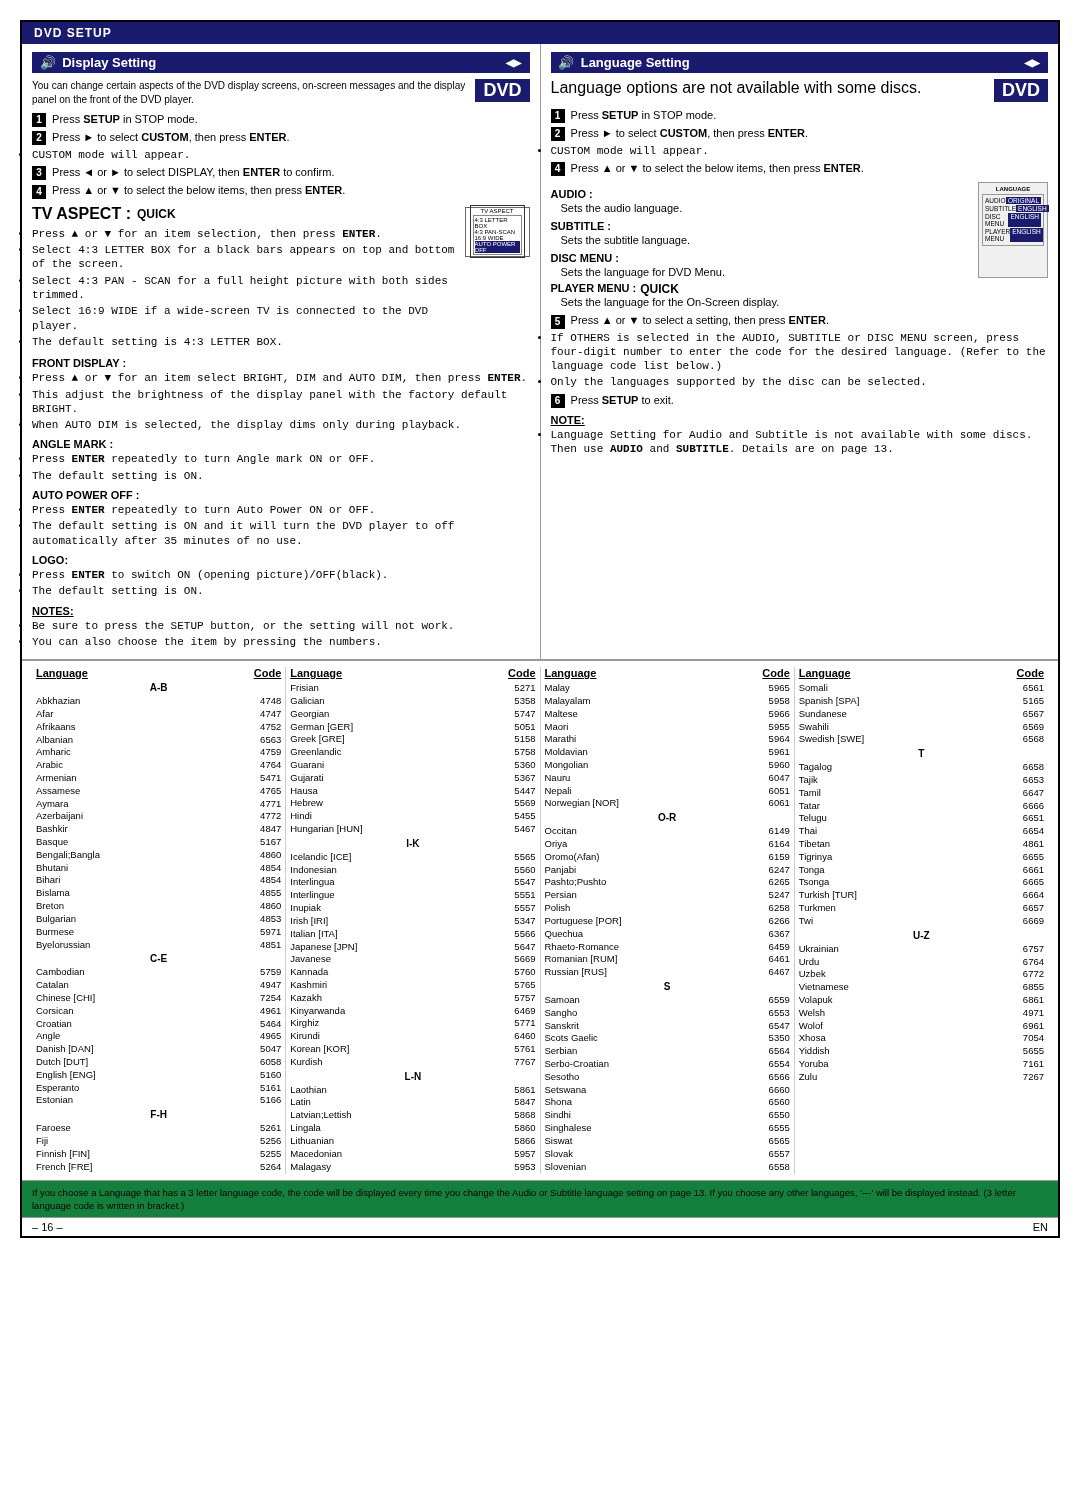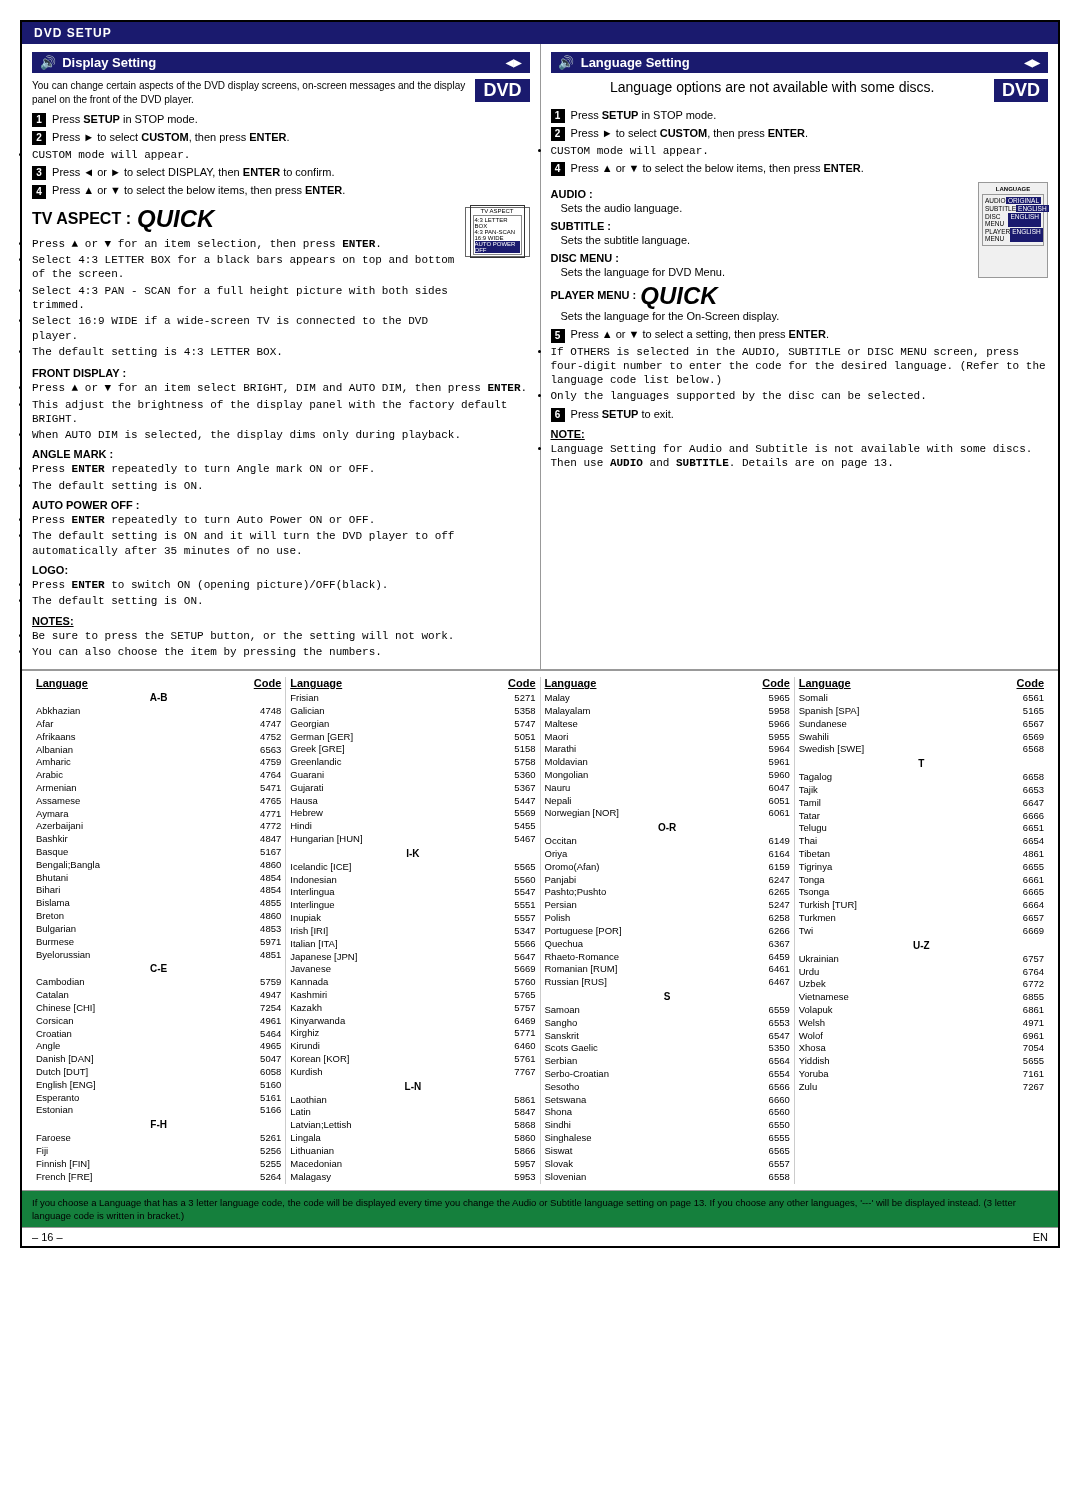--- a/index.html
+++ b/index.html
@@ -73,23 +73,22 @@
       font-weight: bold;
       font-size: 10px;
       width: 14px;
       height: 14px;
       text-align: center;
       line-height: 14px;
       margin-right: 3px;
       vertical-align: middle;
     }
     .quick-label {
-      font-size: 24px;
+      font-size: 12px;
       font-weight: bold;
-      font-style: italic;
     }
     .sub-list {
       list-style: disc;
       margin-top: 2px;
       font-family: Liberation Mono, monospace;
     }
     .sub-list li {
       margin-bottom: 2px;
       line-height: 1.3;
     }
@@ -188,23 +187,22 @@
       padding: 3px 10px;
       border-top: 1px solid #999;
     }
     .intro-text {
       font-size: 10px;
       margin-bottom: 6px;
       line-height: 1.35;
     }
     b { font-weight: bold; }
     .lang-options-note {
-      font-size: 14px;
+      font-size: 16px;
       margin-bottom: 6px;
-      text-align: center;
     }
     .right-diagram {
       float: right;
       margin-left: 8px;
       border: 1px solid #999;
       width: 70px;
       background: #f0f0f0;
       font-size: 7px;
       padding: 3px;
     }

